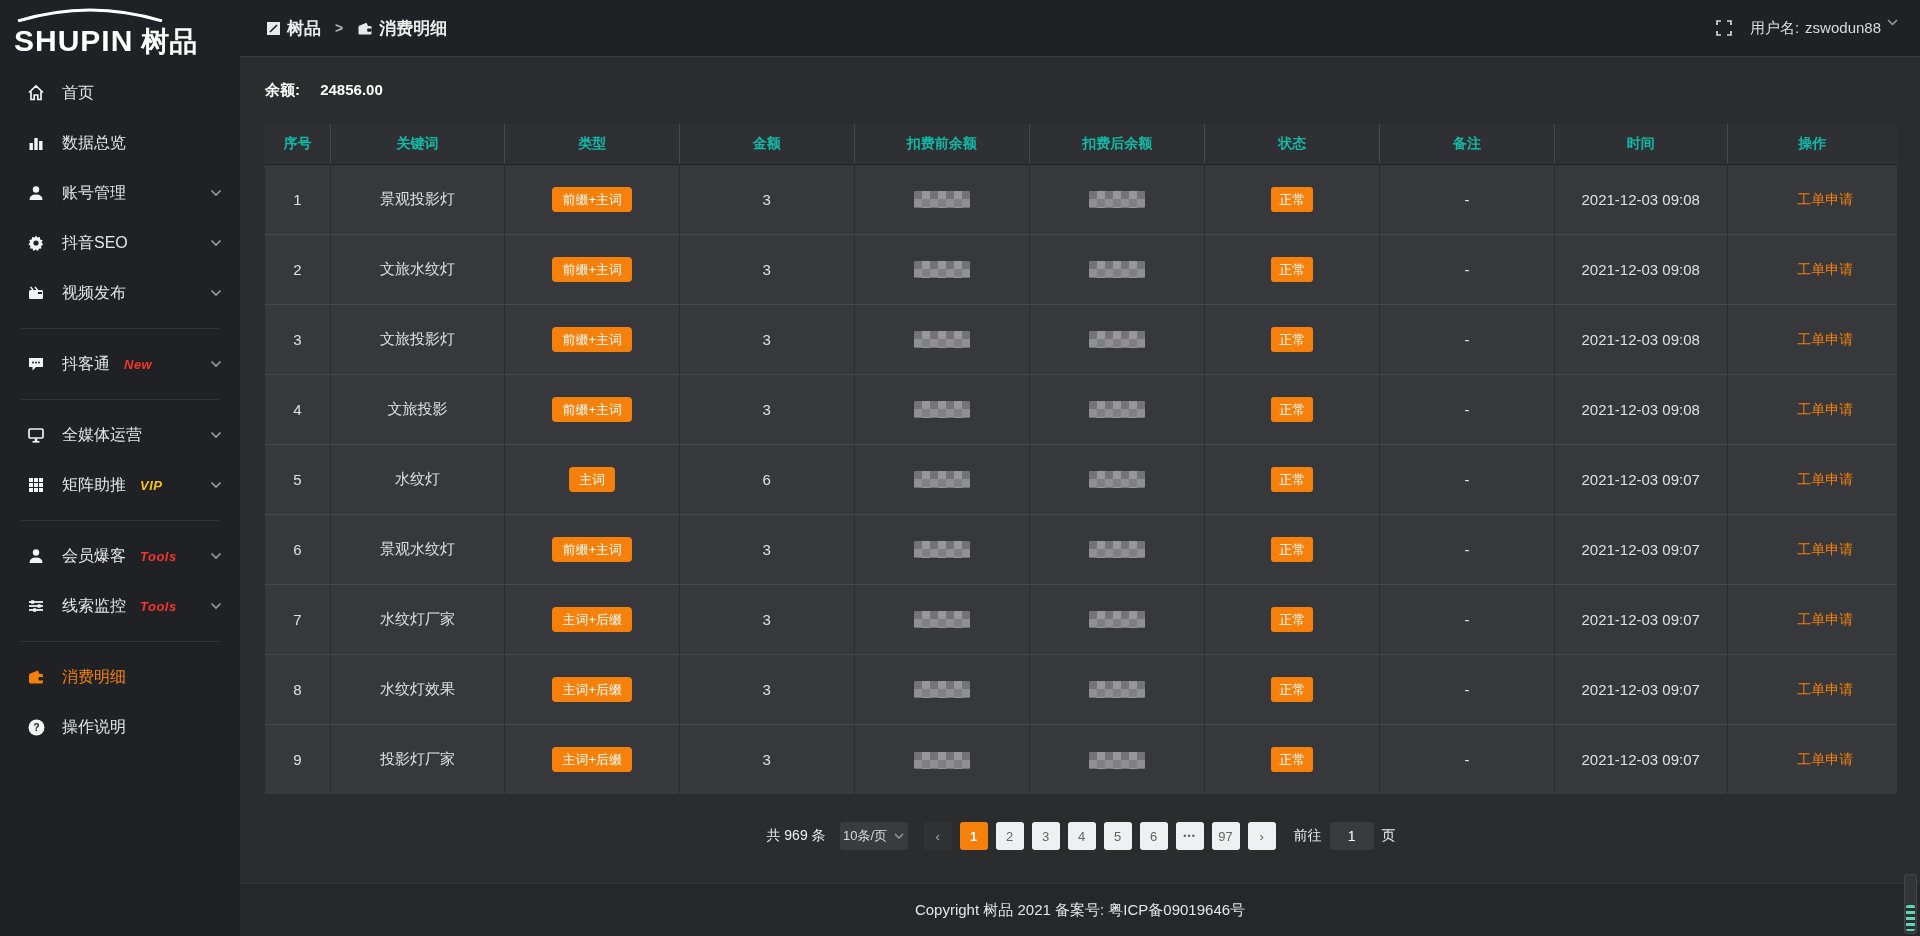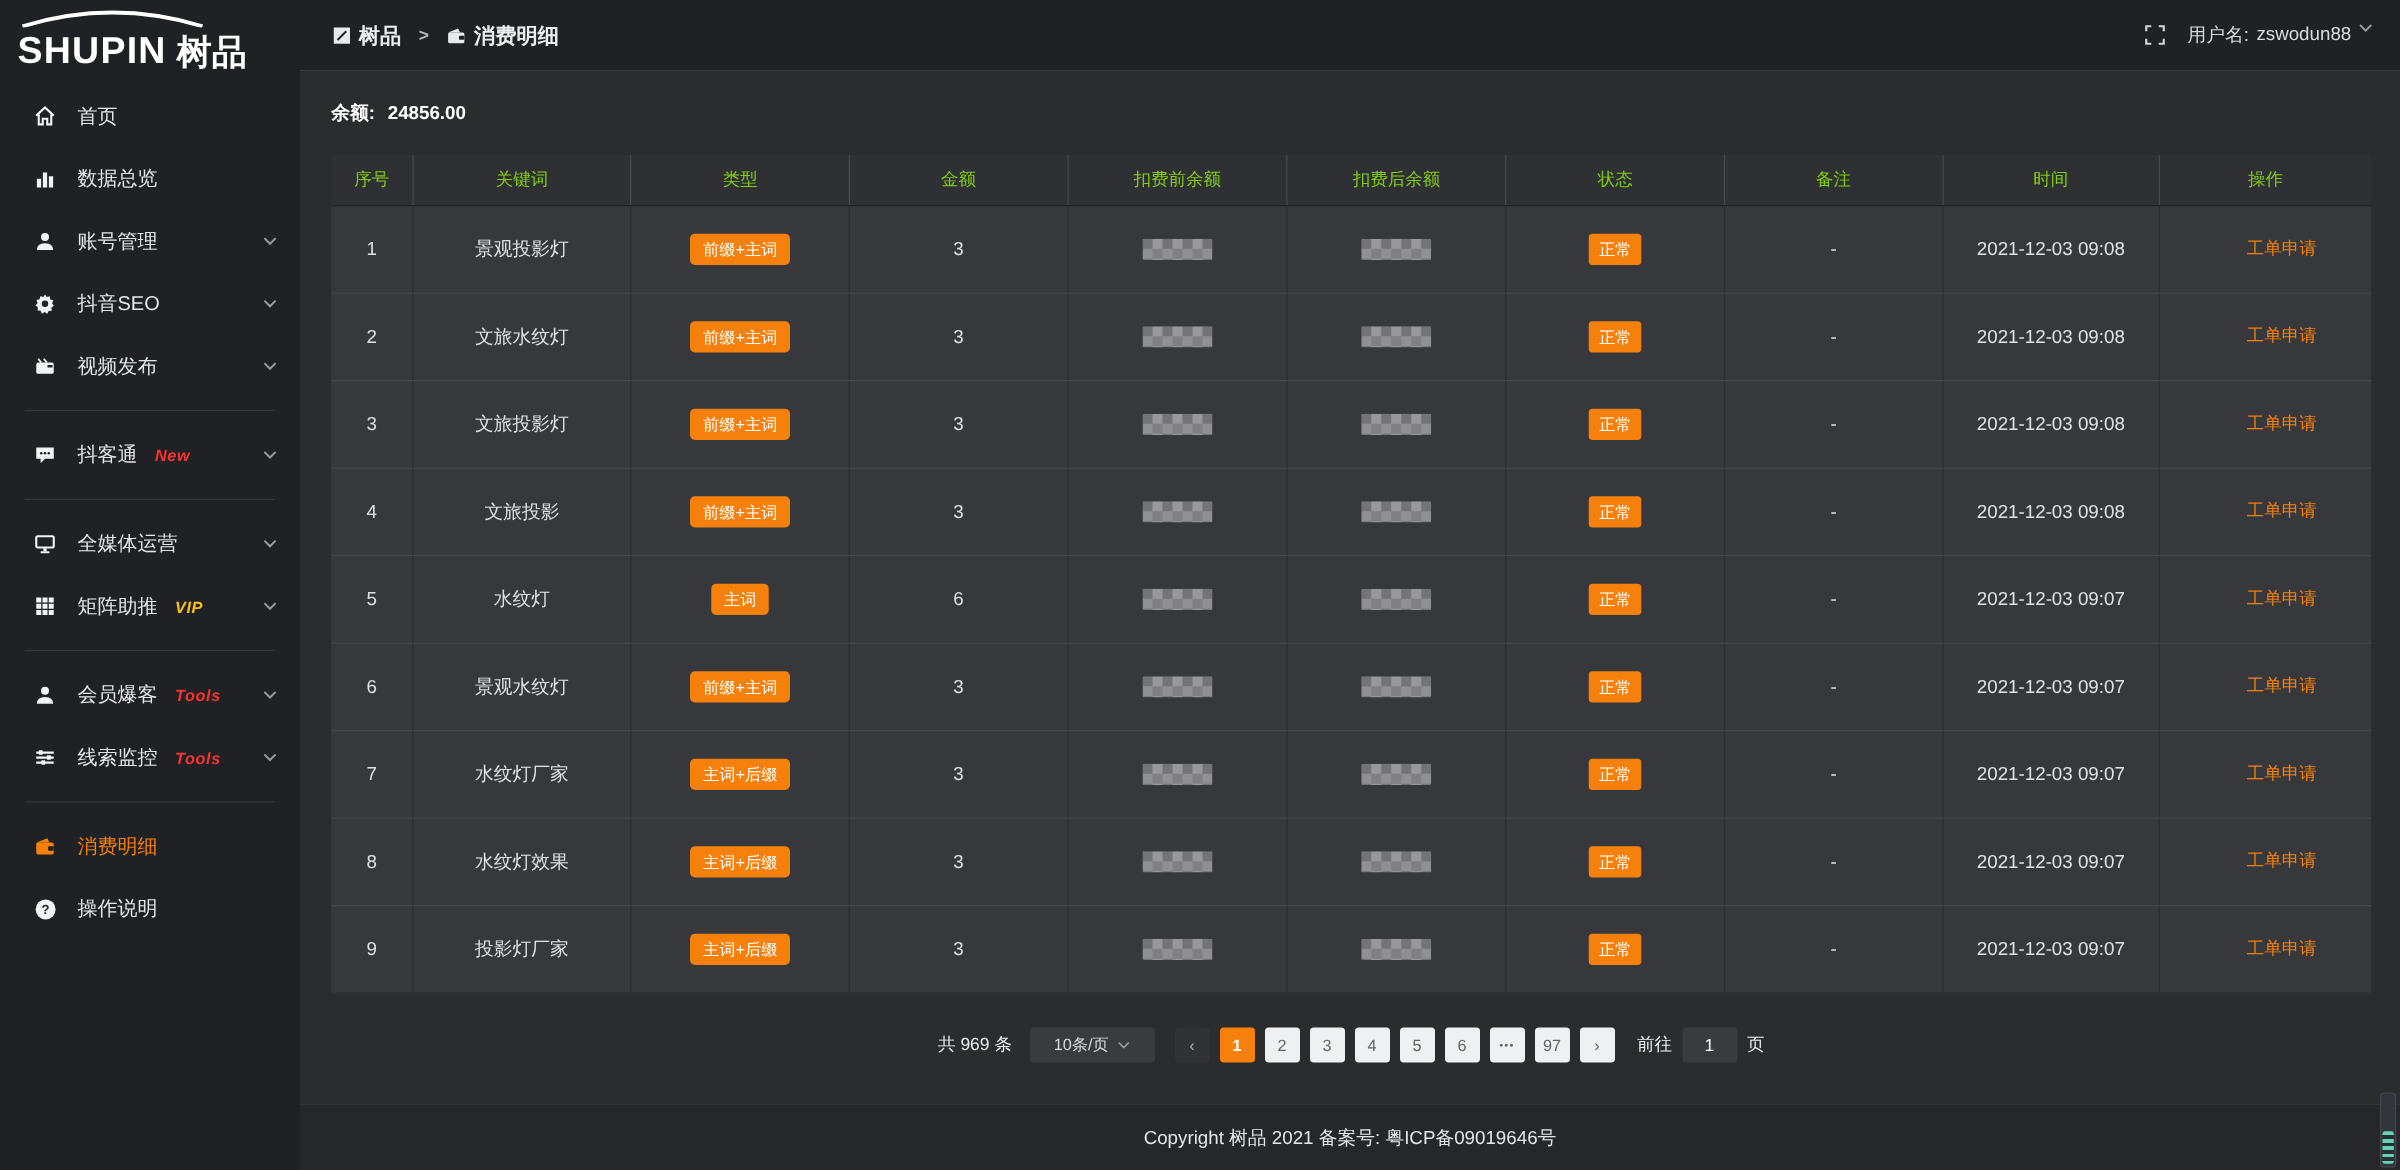--- a/index.html
+++ b/index.html
@@ -33,43 +33,43 @@
   .crumb { display:flex; align-items:center; font-size:17px; color:#eceded; font-weight:bold; }
   .crumb .cic { display:flex; margin-right:6px; color:#e8e9eb; }
   .crumb .gt { margin:0 14px; font-size:14px; color:#b9babd; font-weight:bold; }
   .top-right { margin-left:auto; display:flex; align-items:center; gap:18px; font-size:15px; color:#dadbdd; }
   .fs-ic { display:flex; cursor:pointer; color:#d5d6d8; }
   .user-wrap { display:flex; gap:6px; cursor:pointer; }
 
   
   .main { position:absolute; left:240px; right:0; top:58px; padding:23px 23px 0 25px; }
   .balance { font-size:15px; font-weight:bold; color:#fff; margin-bottom:24px; }
-  .balance .val { margin-left:6px; }
+  .balance .val { margin-left:16px; }
 
   table.grid { width:100%; border-collapse:collapse; table-layout:fixed; }
-  .grid th { height:40px; background:#2e3034; font-size:14px; font-weight:normal;
-    color:#84cc16; border-right:1px solid #47484c; border-bottom:1px solid #1f2124; }
+  .grid th { height:40px; background:#2e3034; font-size:14px; font-weight:bold;
+    color:#14b8a6; border-right:1px solid #47484c; border-bottom:1px solid #1f2124; }
   .grid th:last-child { border-right:none; }
   .grid td { height:70px; background:#37383c; text-align:center; font-size:15px; color:#dfe0e3;
     border-right:1px solid #2b2c2f; border-bottom:1px solid #46474b; }
   .grid td:last-child { border-right:none; }
   .grid tr:last-child td { border-bottom:none; }
 
   .badge { display:inline-block; background:#f5810c; color:#fff; font-size:13px;
     padding:6px 10px; border-radius:4px; line-height:1;text-align:center; }
   .badge-sm { padding:6px 8px; border-radius:3px; }
   .mosaic { display:inline-block; width:56px; height:17px; vertical-align:middle; border-radius:1px;
     background-image:conic-gradient(#98989c 90deg,#7f7f84 90deg 180deg,#8f8f94 180deg 270deg,#737378 270deg);
     background-size:16px 16px; filter:blur(.6px); }
   .action { color:#f5810c; font-size:14px; cursor:pointer; text-decoration:none;margin-left:26px; }
 
   
   .pager { display:flex; align-items:center; justify-content:center; gap:8px; margin-top:28px; font-size:14px; color:#eceded; }
   .pg-total { margin-right:6px; }
-  .pg-size { width:100px; height:28px; background:#3a3b3f; border-radius:3px; display:flex;
+  .pg-size { width:68px; height:28px; background:#3a3b3f; border-radius:3px; display:flex;
     align-items:center; justify-content:center; gap:7px; font-size:13px; color:#d8d9db; cursor:pointer; margin-right:8px; }
   .pg-btn { min-width:28px; height:28px; border-radius:3px; background:#eff0f2; color:#63656a;
     display:flex; align-items:center; justify-content:center; font-size:13px; cursor:pointer; }
   .pg-btn.dark { background:#313236; color:#aeafb2; }
   .pg-btn.on { background:#f5810c; color:#fff; font-weight:bold; }
   .pg-goto { display:flex; align-items:center; gap:8px; margin-left:10px; }
   .pg-input { width:44px; height:28px; background:#3a3b3f; border:none; border-radius:3px;
     color:#fff; text-align:center; font-size:14px; font-family:inherit; }
 
   

